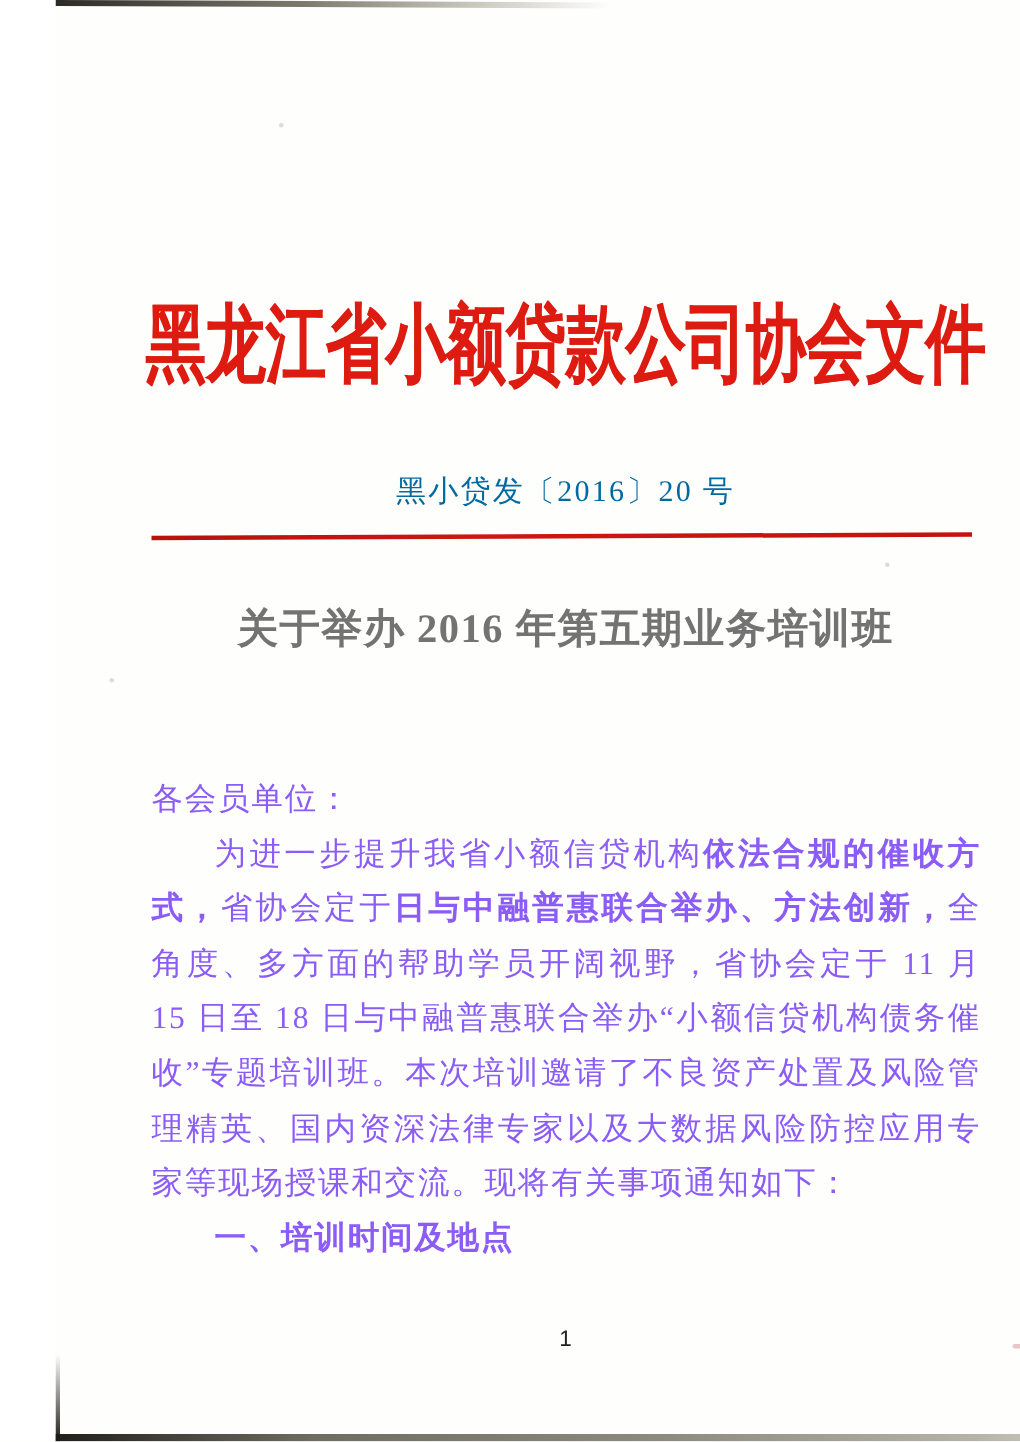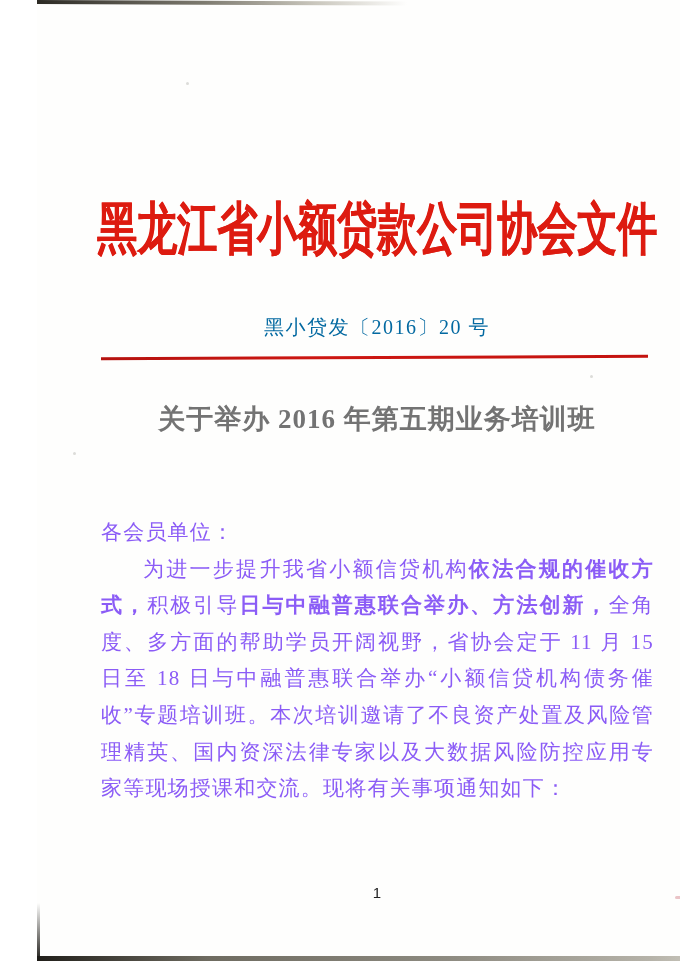--- a/index.html
+++ b/index.html
@@ -146,21 +146,22 @@
   <div class="doc-number">黑小贷发〔2016〕20 号</div>
 
   <div class="red-rule"></div>
 
   <div class="doc-title">
     <div>关于举办 2016 年第五期业务培训班</div>
   </div>
 
   <div class="body-text">
     <p>各会员单位：</p>
-    <p class="indent"><span>为进一步提升我省小额信贷机构</span><span class="b">依法合规的催收方式，</span><span>积极引导</span><span class="b">日与中融普惠联合举办、方法创新，</span><span>全角度、多方面的帮助学员开阔视野，省协会定于 11 月 15 日至 18 日与中融普惠联合举办“小额信贷机构债务催收”专题培训班。本次培训邀请了不良资产处置及风险管理精英、国内资深法律专家以及大数据风险防控应用专家等现场授课和交流。现将有关事项通知如下：</span></p>
+    <p class="indent"><span>为进一步提升我省小额信贷机构</span><span class="b">依法合规的催收方式，</span><span>省协会定于</span><span class="b">日与中融普惠联合举办、方法创新，</span><span>全角度、多方面的帮助学员开阔视野，省协会定于 11 月 15 日至 18 日与中融普惠联合举办“小额信贷机构债务催收”专题培训班。本次培训邀请了不良资产处置及风险管理精英、国内资深法律专家以及大数据风险防控应用专家等现场授课和交流。现将有关事项通知如下：</span></p>
+    <p class="indent b">一、培训时间及地点</p>
   </div>
 
   <div class="page-number">1</div>
 
   <div class="artifact artifact-top-left"></div>
   <div class="artifact artifact-top-right"></div>
   <div class="artifact artifact-bottom"></div>
   <div class="artifact artifact-left-stub"></div>
   <div class="artifact artifact-pink-smudge"></div>
   <div class="speck speck1"></div>

